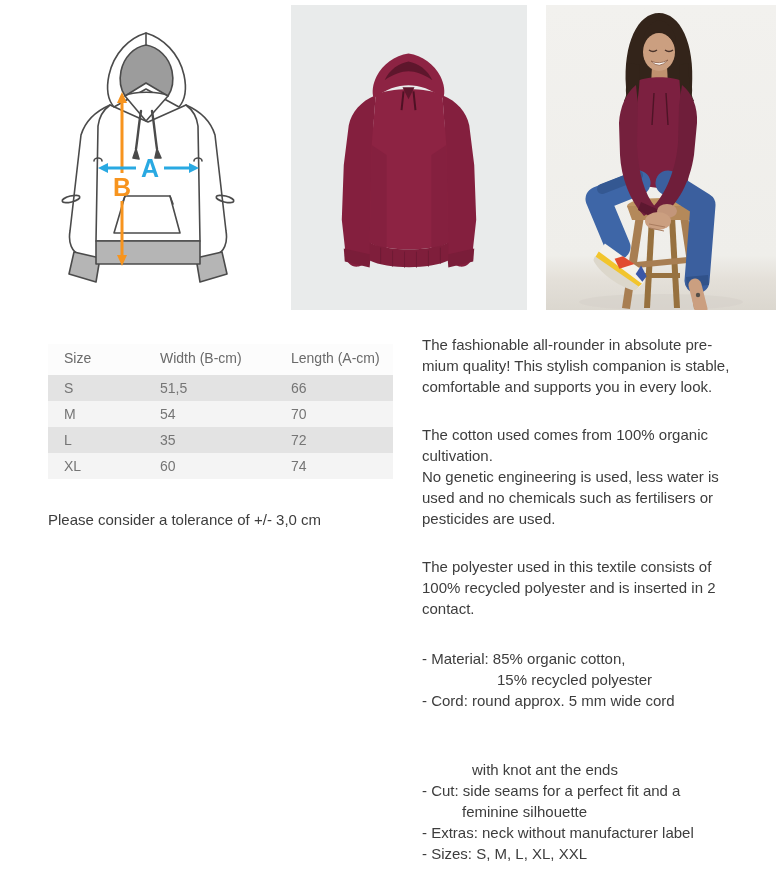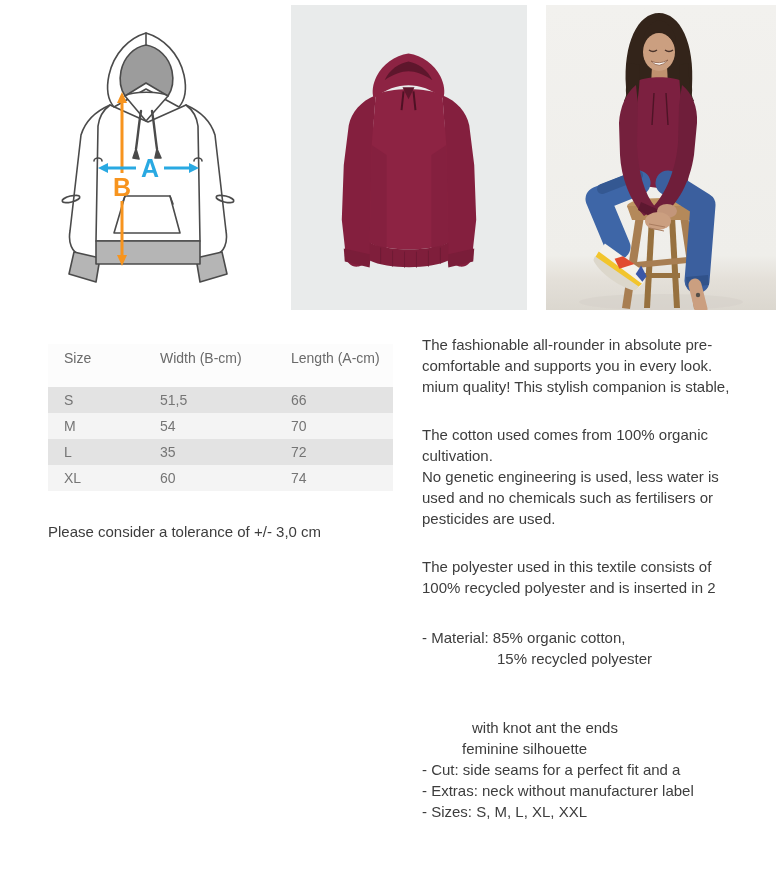--- a/index.html
+++ b/index.html
@@ -21,21 +21,21 @@
   
   .bottom-row{display:flex;margin-top:23px;padding-left:48px;}
   .left-col{width:345px;flex:none;}
   .right-col{width:356px;flex:none;margin-left:29px;color:#3d3d3d;font-size:15px;}
 
   table.size-table{border-collapse:collapse;width:345px;margin-top:10px;
     font-size:14px;color:#757575;table-layout:fixed;}
   table.size-table col.c1{width:96px;} table.size-table col.c2{width:131px;}
   table.size-table col.c3{width:118px;}
   table.size-table th{font-weight:400;text-align:left;height:27px;
-    padding:0 0 16px 16px;background:#fcfcfc;color:#6a6a6a;font-size:14px;}
+    padding:0 0 4px 16px;background:#fcfcfc;color:#6a6a6a;font-size:14px;}
   table.size-table td{height:26px;padding:0 0 0 16px;}
   tr.row-dark{background:#e3e3e3;}
   tr.row-light{background:#f4f4f4;}
 
   .tolerance{margin-top:32px;font-size:15px;color:#3d3d3d;white-space:nowrap;}
 
   .para{margin:0 0 27px 0;}
   .para:last-child{margin-bottom:0;}
   .para-tight{margin-bottom:29px;}
   .line{height:21px;line-height:21px;white-space:nowrap;}
@@ -228,39 +228,41 @@
             </tr>
           </tbody>
       </table>
 
       <div class="tolerance">Please consider a tolerance of +/- 3,0 cm</div>
     </div>
 
     <div class="right-col">
       <div class="para">
           <div class="line">The fashionable all-rounder in absolute pre-</div>
+          <div class="line">mium quality! This stylish companion is stable,</div>
           <div class="line">comfortable and supports you in every look.</div>
-          <div class="line">mium quality! This stylish companion is stable,</div>
         </div>
       <div class="para">
           <div class="line">The cotton used comes from 100% organic</div>
           <div class="line">cultivation.</div>
           <div class="line">No genetic engineering is used, less water is</div>
           <div class="line">used and no chemicals such as fertilisers or</div>
           <div class="line">pesticides are used.</div>
         </div>
       <div class="para para-tight">
           <div class="line">The polyester used in this textile consists of</div>
           <div class="line">100% recycled polyester and is inserted in 2</div>
+          <div class="line">contact.</div>
         </div>
       <div class="para">
           <div class="line">- Material: 85% organic cotton,</div>
           <div class="line ind1">15% recycled polyester</div>
+          <div class="line">- Cord: round approx. 5 mm wide cord</div>
           <div class="line ind2">with knot ant the ends</div>
+          <div class="line">- Cut: side seams for a perfect fit and a</div>
           <div class="line ind3">feminine silhouette</div>
-          <div class="line">- Cut: side seams for a perfect fit and a</div>
           <div class="line">- Extras: neck without manufacturer label</div>
           <div class="line">- Sizes: S, M, L, XL, XXL</div>
         </div>
     </div>
   </div>
 
 </div>
 
 </body></html>

